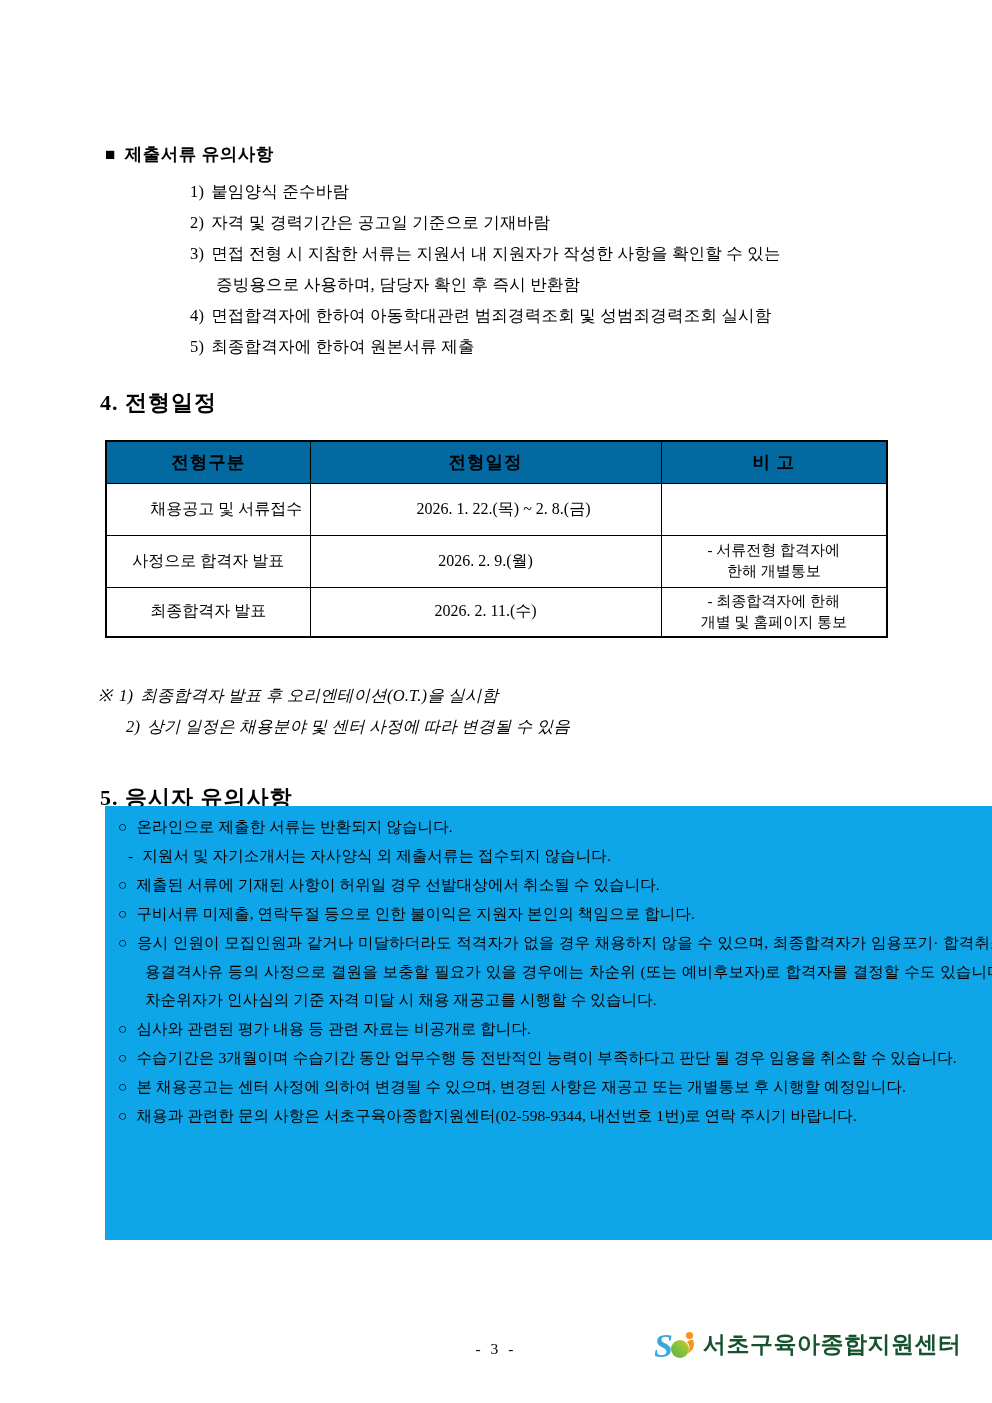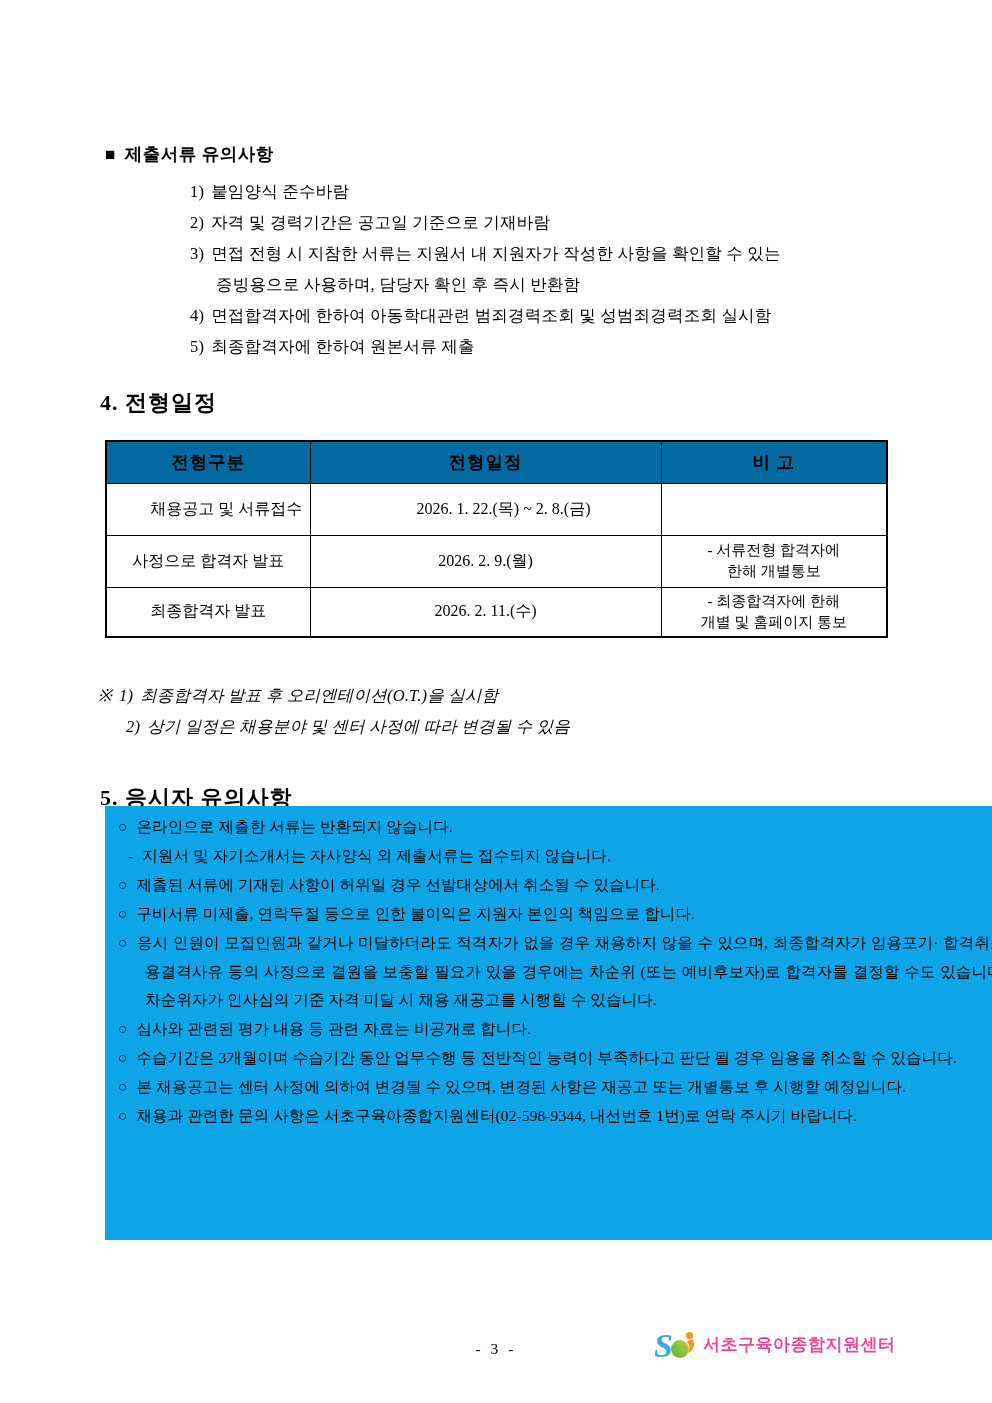--- a/index.html
+++ b/index.html
@@ -86,21 +86,21 @@
   .page-num {
     position: absolute; left: 0; right: 0; top: 1340px;
     text-align: center; font-size: 15.5px; letter-spacing: 3px;
   }
   .footer-logo {
     position: absolute; left: 655px; top: 1324px;
     display: flex; align-items: center; gap: 2px;
   }
   .logo-text {
     font-family: "Liberation Sans", "DejaVu Sans", sans-serif;
-    font-size: 17px; font-weight: 600; color: #ec4899; letter-spacing: 0.5px; text-align: center;
+    font-size: 23px; font-weight: 600; color: #14532d; letter-spacing: 0.5px; text-align: center;
   }
 </style>
 </head>
 <body>
 
 <div class="page">
 
   <section class="submission">
     <div class="heading">
       <span class="sq">■</span>

